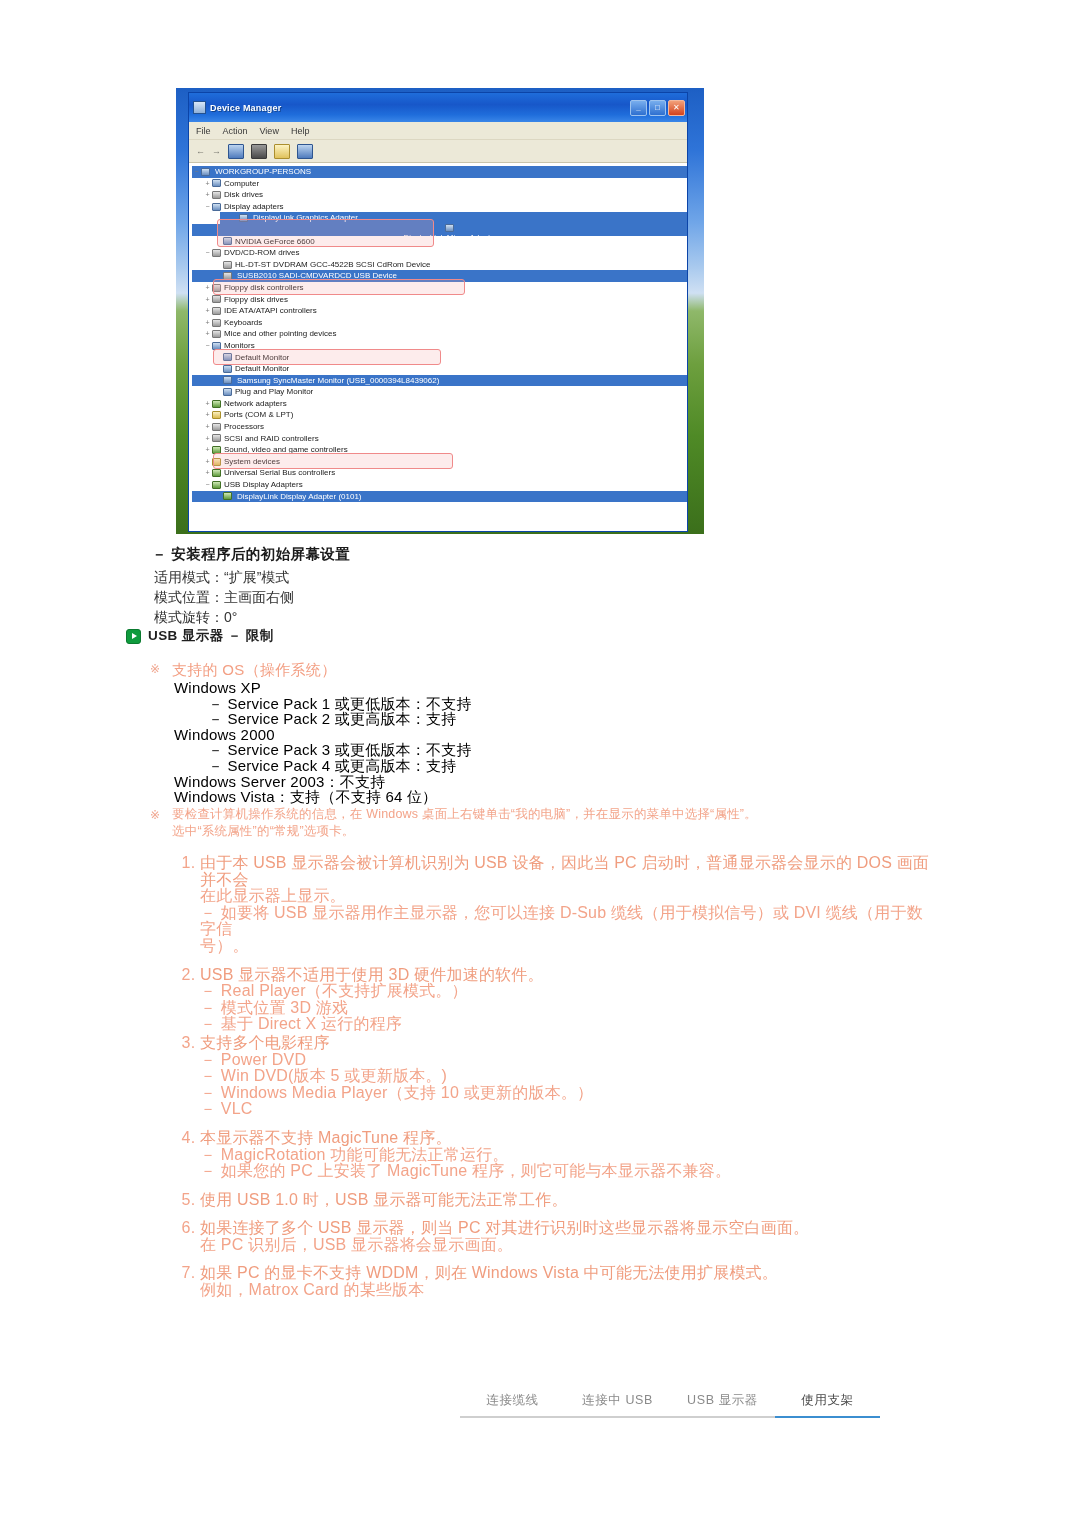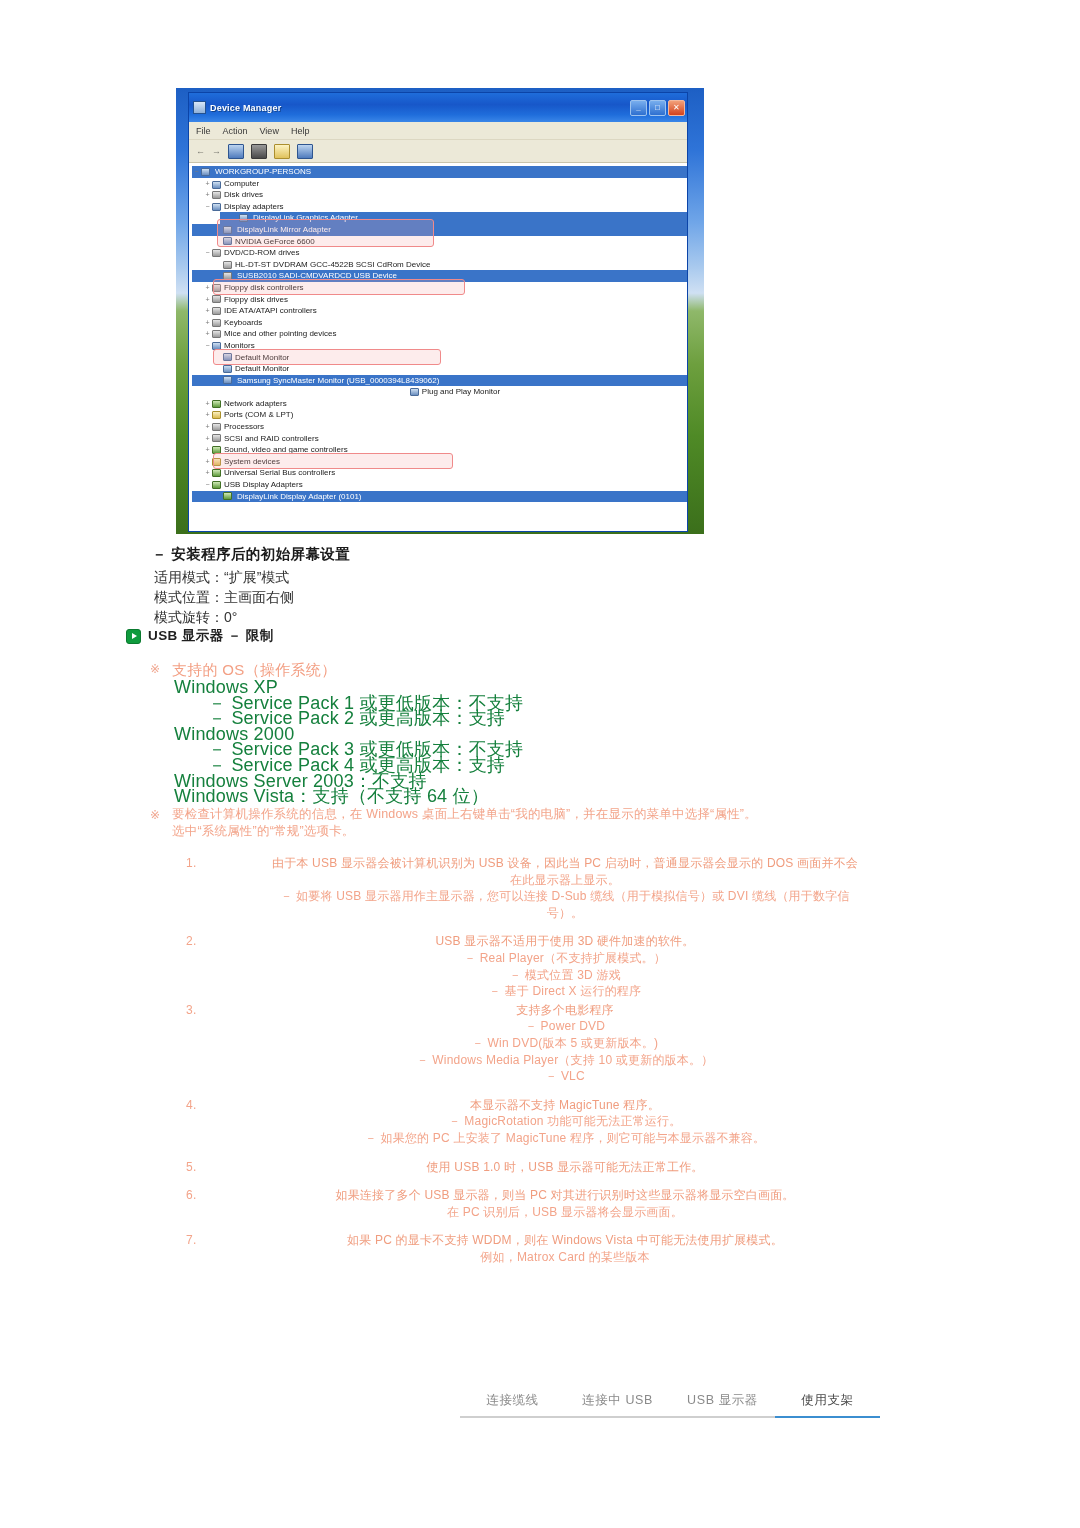--- a/index.html
+++ b/index.html
@@ -226,23 +226,23 @@
   .b1 { left: 150px; top: 660px; width: 720px; }
   .b1 .title {
     font-size: 15px;
     color: #f3a085;
     padding-left: 22px;
     line-height: 20px;
     letter-spacing: .3px;
   }
   .oslist {
     padding-left: 24px;
-    font-size: 18px;
+    font-size: 15px;
     line-height: 15.6px;
-    color: #15803d;
+    color: #000000;
     letter-spacing: .2px;
   }
   .oslist .ind { padding-left: 34px; }
 
   .b2 { left: 150px; top: 806px; width: 740px; }
   .b2 .txt {
     padding-left: 22px;
     font-size: 12.5px;
     line-height: 16.5px;
     color: #f3a48a;
@@ -250,25 +250,24 @@
   }
 
   ol.items {
     position: absolute;
     left: 168px;
     top: 855px;
     width: 730px;
     margin: 0;
     padding: 0 0 0 32px;
     list-style: decimal;
-    font-size: 12px;
+    font-size: 16px;
     line-height: 16.6px;
     color: #f3a48a;
     letter-spacing: .2px;
-    text-align: center;
   }
   ol.items > li { margin-bottom: 12px; }
   ol.items > li.tight { margin-bottom: 2px; }
   ol.items .sub { display: block; }
   ol.items .hd { color: #f09d7f; }
 
   .tabs {
     position: absolute;
     left: 460px;
     top: 1392px;
@@ -323,111 +322,111 @@
       <span class="tb-icon yellow"></span>
       <span class="tb-icon blue"></span>
     </div>
 
     <div class="dm-tree" id="dm-tree">
         <div class="tnode sel root" style="padding-left: 0px;">
           <span class="exp">−</span>
           <span class="ico"></span>
           <span class="lbl">WORKGROUP-PERSONS</span>
         </div>
-        <div class="tnode" style="padding-left: 11px; align-items: flex-end;">
+        <div class="tnode" style="padding-left: 11px;">
           <span class="exp">+</span>
           <span class="ico"></span>
           <span class="lbl">Computer</span>
         </div>
         <div class="tnode" style="padding-left: 11px;">
           <span class="exp">+</span>
           <span class="ico gray"></span>
           <span class="lbl">Disk drives</span>
         </div>
         <div class="tnode" style="padding-left: 11px;">
           <span class="exp">−</span>
           <span class="ico"></span>
           <span class="lbl">Display adapters</span>
         </div>
         <div class="tnode sel" style="padding-left: 10px; margin-left: 28px;">
           <span class="exp"></span>
           <span class="ico"></span>
           <span class="lbl">DisplayLink Graphics Adapter</span>
         </div>
+        <div class="tnode sel" style="padding-left: 22px; flex-direction: column;">
+          <span class="exp"></span>
+          <span class="ico"></span>
+          <span class="lbl">DisplayLink Mirror Adapter</span>
+        </div>
+        <div class="tnode" style="padding-left: 22px;">
+          <span class="exp"></span>
+          <span class="ico"></span>
+          <span class="lbl">NVIDIA GeForce 6600</span>
+        </div>
+        <div class="tnode" style="padding-left: 11px;">
+          <span class="exp">−</span>
+          <span class="ico gray"></span>
+          <span class="lbl">DVD/CD-ROM drives</span>
+        </div>
+        <div class="tnode" style="padding-left: 22px;">
+          <span class="exp"></span>
+          <span class="ico gray"></span>
+          <span class="lbl">HL-DT-ST DVDRAM GCC-4522B SCSI CdRom Device</span>
+        </div>
         <div class="tnode sel" style="padding-left: 22px;">
           <span class="exp"></span>
-          <span class="ico"></span>
-          <span class="lbl">DisplayLink Mirror Adapter</span>
+          <span class="ico gray"></span>
+          <span class="lbl">SUSB2010 SADI-CMDVARDCD USB Device</span>
+        </div>
+        <div class="tnode" style="padding-left: 11px;">
+          <span class="exp">+</span>
+          <span class="ico gray"></span>
+          <span class="lbl">Floppy disk controllers</span>
+        </div>
+        <div class="tnode" style="padding-left: 11px;">
+          <span class="exp">+</span>
+          <span class="ico gray"></span>
+          <span class="lbl">Floppy disk drives</span>
+        </div>
+        <div class="tnode" style="padding-left: 11px;">
+          <span class="exp">+</span>
+          <span class="ico gray"></span>
+          <span class="lbl">IDE ATA/ATAPI controllers</span>
+        </div>
+        <div class="tnode" style="padding-left: 11px;">
+          <span class="exp">+</span>
+          <span class="ico gray"></span>
+          <span class="lbl">Keyboards</span>
+        </div>
+        <div class="tnode" style="padding-left: 11px;">
+          <span class="exp">+</span>
+          <span class="ico gray"></span>
+          <span class="lbl">Mice and other pointing devices</span>
+        </div>
+        <div class="tnode" style="padding-left: 11px;">
+          <span class="exp">−</span>
+          <span class="ico"></span>
+          <span class="lbl">Monitors</span>
         </div>
         <div class="tnode" style="padding-left: 22px;">
           <span class="exp"></span>
           <span class="ico"></span>
-          <span class="lbl">NVIDIA GeForce 6600</span>
-        </div>
-        <div class="tnode" style="padding-left: 11px;">
-          <span class="exp">−</span>
-          <span class="ico gray"></span>
-          <span class="lbl">DVD/CD-ROM drives</span>
+          <span class="lbl">Default Monitor</span>
         </div>
         <div class="tnode" style="padding-left: 22px;">
           <span class="exp"></span>
-          <span class="ico gray"></span>
-          <span class="lbl">HL-DT-ST DVDRAM GCC-4522B SCSI CdRom Device</span>
+          <span class="ico"></span>
+          <span class="lbl">Default Monitor</span>
         </div>
         <div class="tnode sel" style="padding-left: 22px;">
           <span class="exp"></span>
-          <span class="ico gray"></span>
-          <span class="lbl">SUSB2010 SADI-CMDVARDCD USB Device</span>
-        </div>
-        <div class="tnode" style="padding-left: 11px;">
-          <span class="exp">+</span>
-          <span class="ico gray"></span>
-          <span class="lbl">Floppy disk controllers</span>
-        </div>
-        <div class="tnode" style="padding-left: 11px;">
-          <span class="exp">+</span>
-          <span class="ico gray"></span>
-          <span class="lbl">Floppy disk drives</span>
-        </div>
-        <div class="tnode" style="padding-left: 11px;">
-          <span class="exp">+</span>
-          <span class="ico gray"></span>
-          <span class="lbl">IDE ATA/ATAPI controllers</span>
-        </div>
-        <div class="tnode" style="padding-left: 11px;">
-          <span class="exp">+</span>
-          <span class="ico gray"></span>
-          <span class="lbl">Keyboards</span>
-        </div>
-        <div class="tnode" style="padding-left: 11px;">
-          <span class="exp">+</span>
-          <span class="ico gray"></span>
-          <span class="lbl">Mice and other pointing devices</span>
-        </div>
-        <div class="tnode" style="padding-left: 11px;">
-          <span class="exp">−</span>
-          <span class="ico"></span>
-          <span class="lbl">Monitors</span>
+          <span class="ico"></span>
+          <span class="lbl">Samsung SyncMaster Monitor (USB_0000394L8439062)</span>
         </div>
         <div class="tnode" style="padding-left: 22px;">
-          <span class="exp"></span>
-          <span class="ico"></span>
-          <span class="lbl">Default Monitor</span>
-        </div>
-        <div class="tnode" style="padding-left: 22px;">
-          <span class="exp"></span>
-          <span class="ico"></span>
-          <span class="lbl">Default Monitor</span>
-        </div>
-        <div class="tnode sel" style="padding-left: 22px;">
-          <span class="exp"></span>
-          <span class="ico"></span>
-          <span class="lbl">Samsung SyncMaster Monitor (USB_0000394L8439062)</span>
-        </div>
-        <div class="tnode" style="padding-left: 22px; justify-content: center;">
           <span class="exp"></span>
           <span class="ico"></span>
           <span class="lbl">Plug and Play Monitor</span>
         </div>
         <div class="tnode" style="padding-left: 11px;">
           <span class="exp">+</span>
           <span class="ico green"></span>
           <span class="lbl">Network adapters</span>
         </div>
         <div class="tnode" style="padding-left: 11px;">

